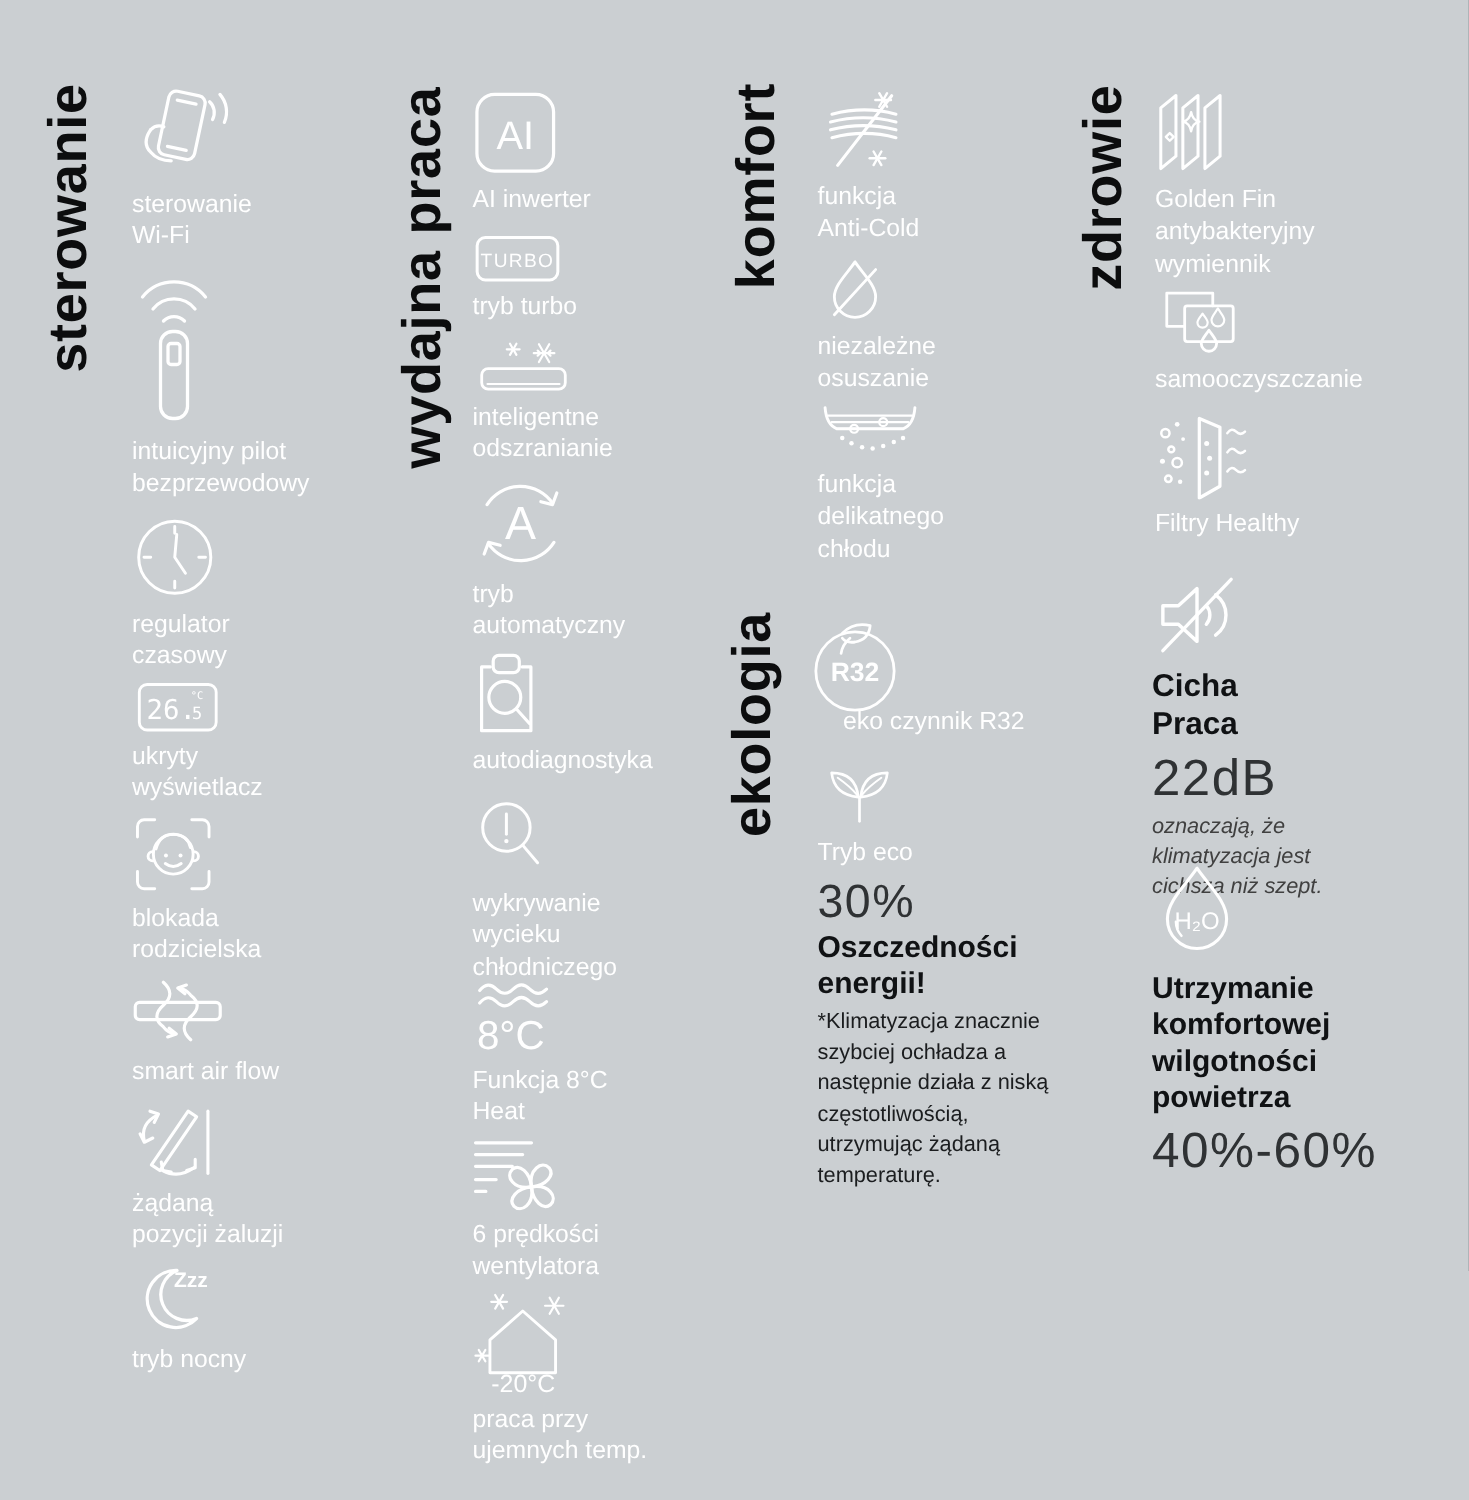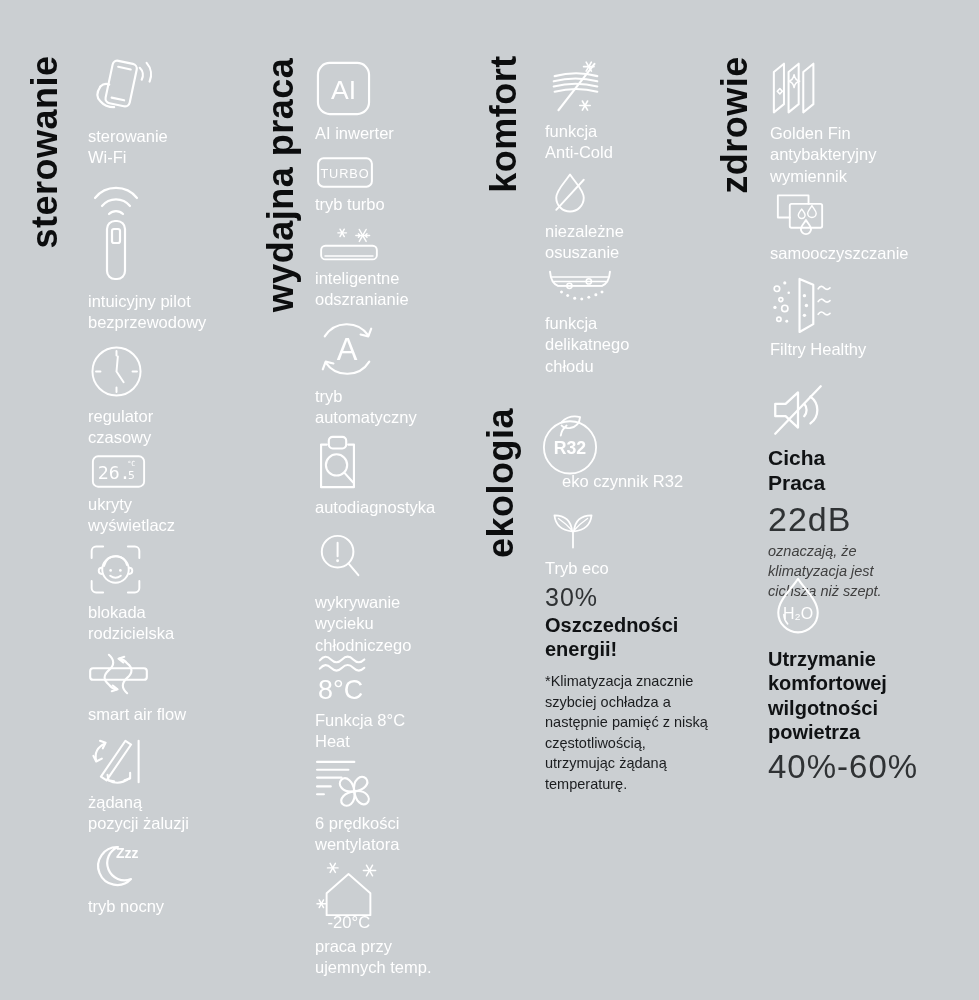--- a/index.html
+++ b/index.html
@@ -14,21 +14,21 @@
     text-align:center;transform:rotate(-90deg);transform-origin:center;
     white-space:nowrap;
   }
   .item{position:absolute;}
   .ic{display:block;stroke:#fff;fill:none;stroke-width:2.2;stroke-linecap:round;stroke-linejoin:round;}
   .ic text, .ic .filled{stroke:none;fill:#fff;}
   .ic text{font-family:"Liberation Sans",sans-serif;}
   .ic .seg{font-family:"DejaVu Sans Mono",monospace;}
   .ic .thin{stroke-width:1.7;}
   .lbl{color:#fff;font-size:16.5px;line-height:1.3;white-space:pre-line;margin-top:6px;}
-  .big{color:#2f3234;font-size:25px;letter-spacing:1px;margin-top:4px;font-weight:400;}
+  .big{color:#2f3234;font-size:31px;letter-spacing:1px;margin-top:4px;font-weight:400;}
   .boldtxt{color:#101214;font-size:21px;font-weight:700;line-height:1.18;white-space:pre-line;margin-top:6px;}
   .subtxt{color:#404040;font-size:14.5px;line-height:1.38;white-space:pre-line;margin-top:2px;font-style:italic;}
   .footnote{color:#1b1d1f;font-size:14.5px;line-height:1.42;white-space:pre-line;}
 </style>
 </head>
 <body>
 
 <div class="stage">
 
   <div class="vhead" style="left:-70px;top:131px;width:230px;">sterowanie</div>
@@ -326,21 +326,21 @@
     </svg>
     <div class="lbl" style="margin-top:8px;">Tryb eco</div>
     <div class="big">30%</div>
     <div class="boldtxt" style="margin-top:2px;font-size:20px;">Oszczedności
 energii!</div>
   </div>
 
   <div class="item" style="left:545px;top:671px;width:175px;">
     <div class="footnote">*Klimatyzacja znacznie
 szybciej ochładza a
-następnie pamięć z niską
+następnie działa z niską
 częstotliwością,
 utrzymując żądaną
 temperaturę.</div>
   </div>
 
   <div class="item" style="left:770px;top:60px;">
     <svg class="ic" width="50" height="57" viewBox="0 0 54 62">
       <path d="M4,13 l11,-9 v44 l-11,9 Z"></path>
       <path d="M20,13 l11,-9 v44 l-11,9 Z"></path>
       <path d="M36,13 l11,-9 v44 l-11,9 Z"></path>

